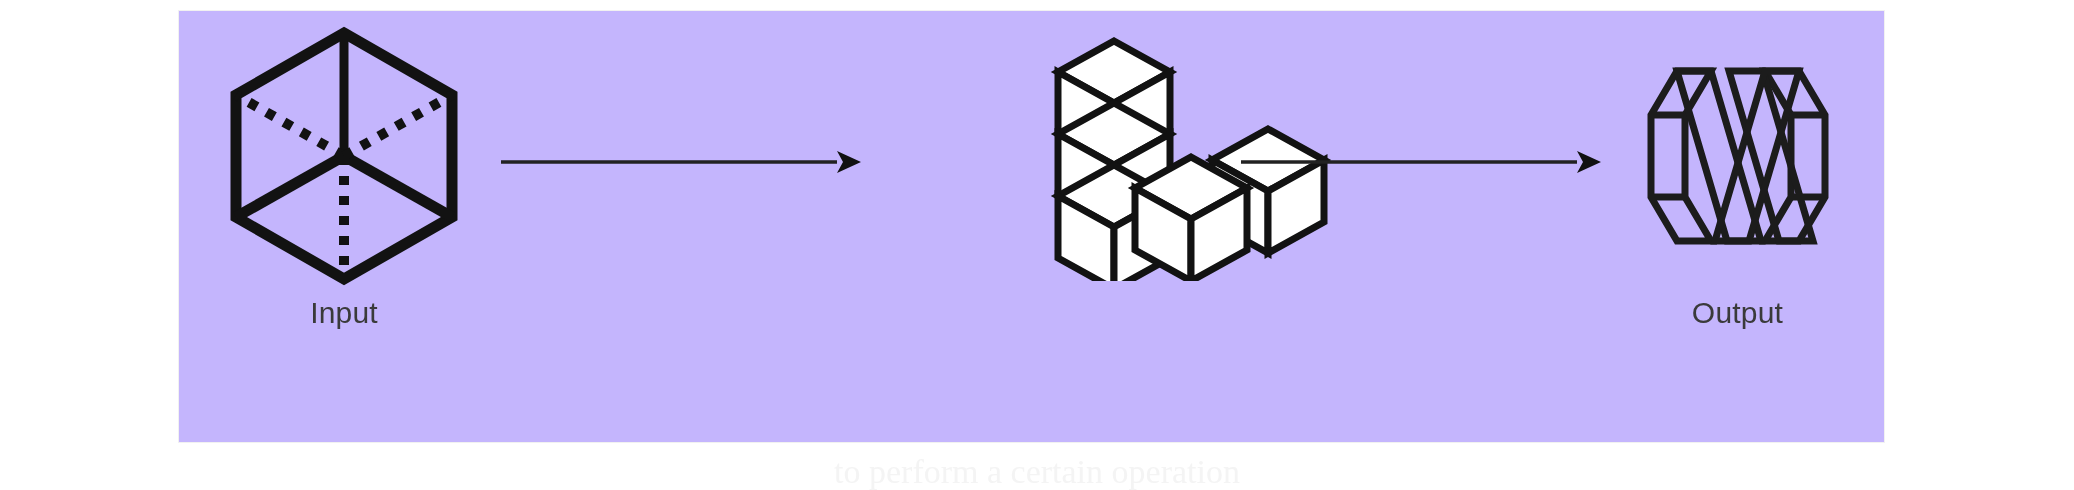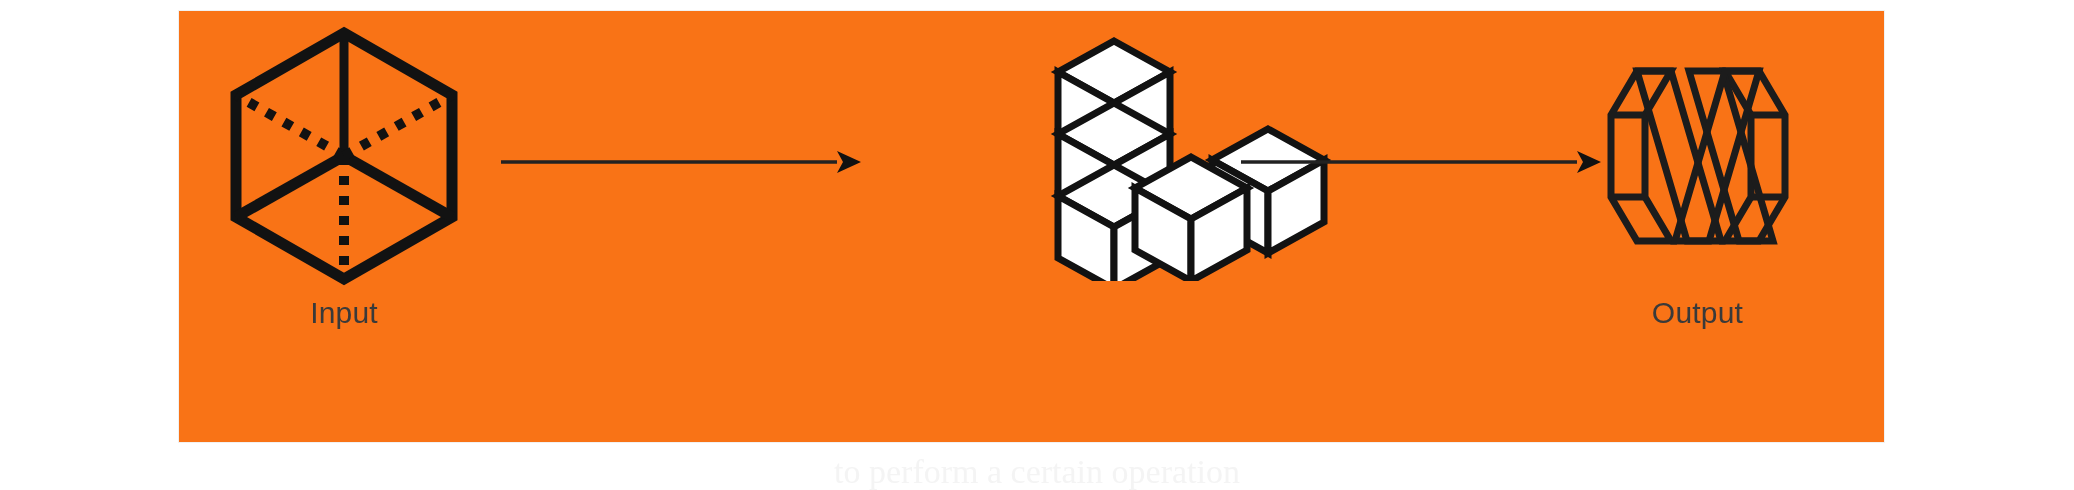--- a/index.html
+++ b/index.html
@@ -26,21 +26,21 @@
 
   
   #pipeline-card {
     position: absolute;
     left: 178px;
     top: 10px;
     width: 1707px;
     height: 433px;
     border: 1px solid #f1f1f1;
     box-sizing: border-box;
-    background: #f97316;
+    background: #c4b5fd;
   }
 
   .stage-col {
     position: absolute;
     top: 0;
     height: 433px;
   }
 
   .icon-wrap {
     position: absolute;
@@ -159,21 +159,21 @@
       </div>
     </div>
 
     <div class="arrow" style="left:1062px; width:360px;">
       <svg width="360" height="60" viewBox="0 0 360 60">
         <line x1="0" y1="31" x2="336" y2="31" stroke="#222222" stroke-width="3.5"></line>
         <polygon points="336,20 360,31 336,42 342,31" fill="#111111"></polygon>
       </svg>
     </div>
 
-    <div class="stage-col" style="left:1336px; width:365px;">
+    <div class="stage-col" style="left:1376px; width:365px;">
       <div class="icon-wrap">
         <svg width="210" height="206" viewBox="0 0 210 206">
           <g fill="none" stroke="#1c1c1c" stroke-width="7" stroke-linejoin="miter" stroke-linecap="butt">
 
             <path d="M18,62 L44,18 L78,18 L52,62 L52,144 L78,188 L44,188 L18,144 Z"></path>
 
             <path d="M192,62 L166,18 L132,18 L158,62 L158,144 L132,188 L166,188 L192,144 Z"></path>
 
             <path d="M44,18 L78,18 L128,188 L94,188 Z"></path>
 

